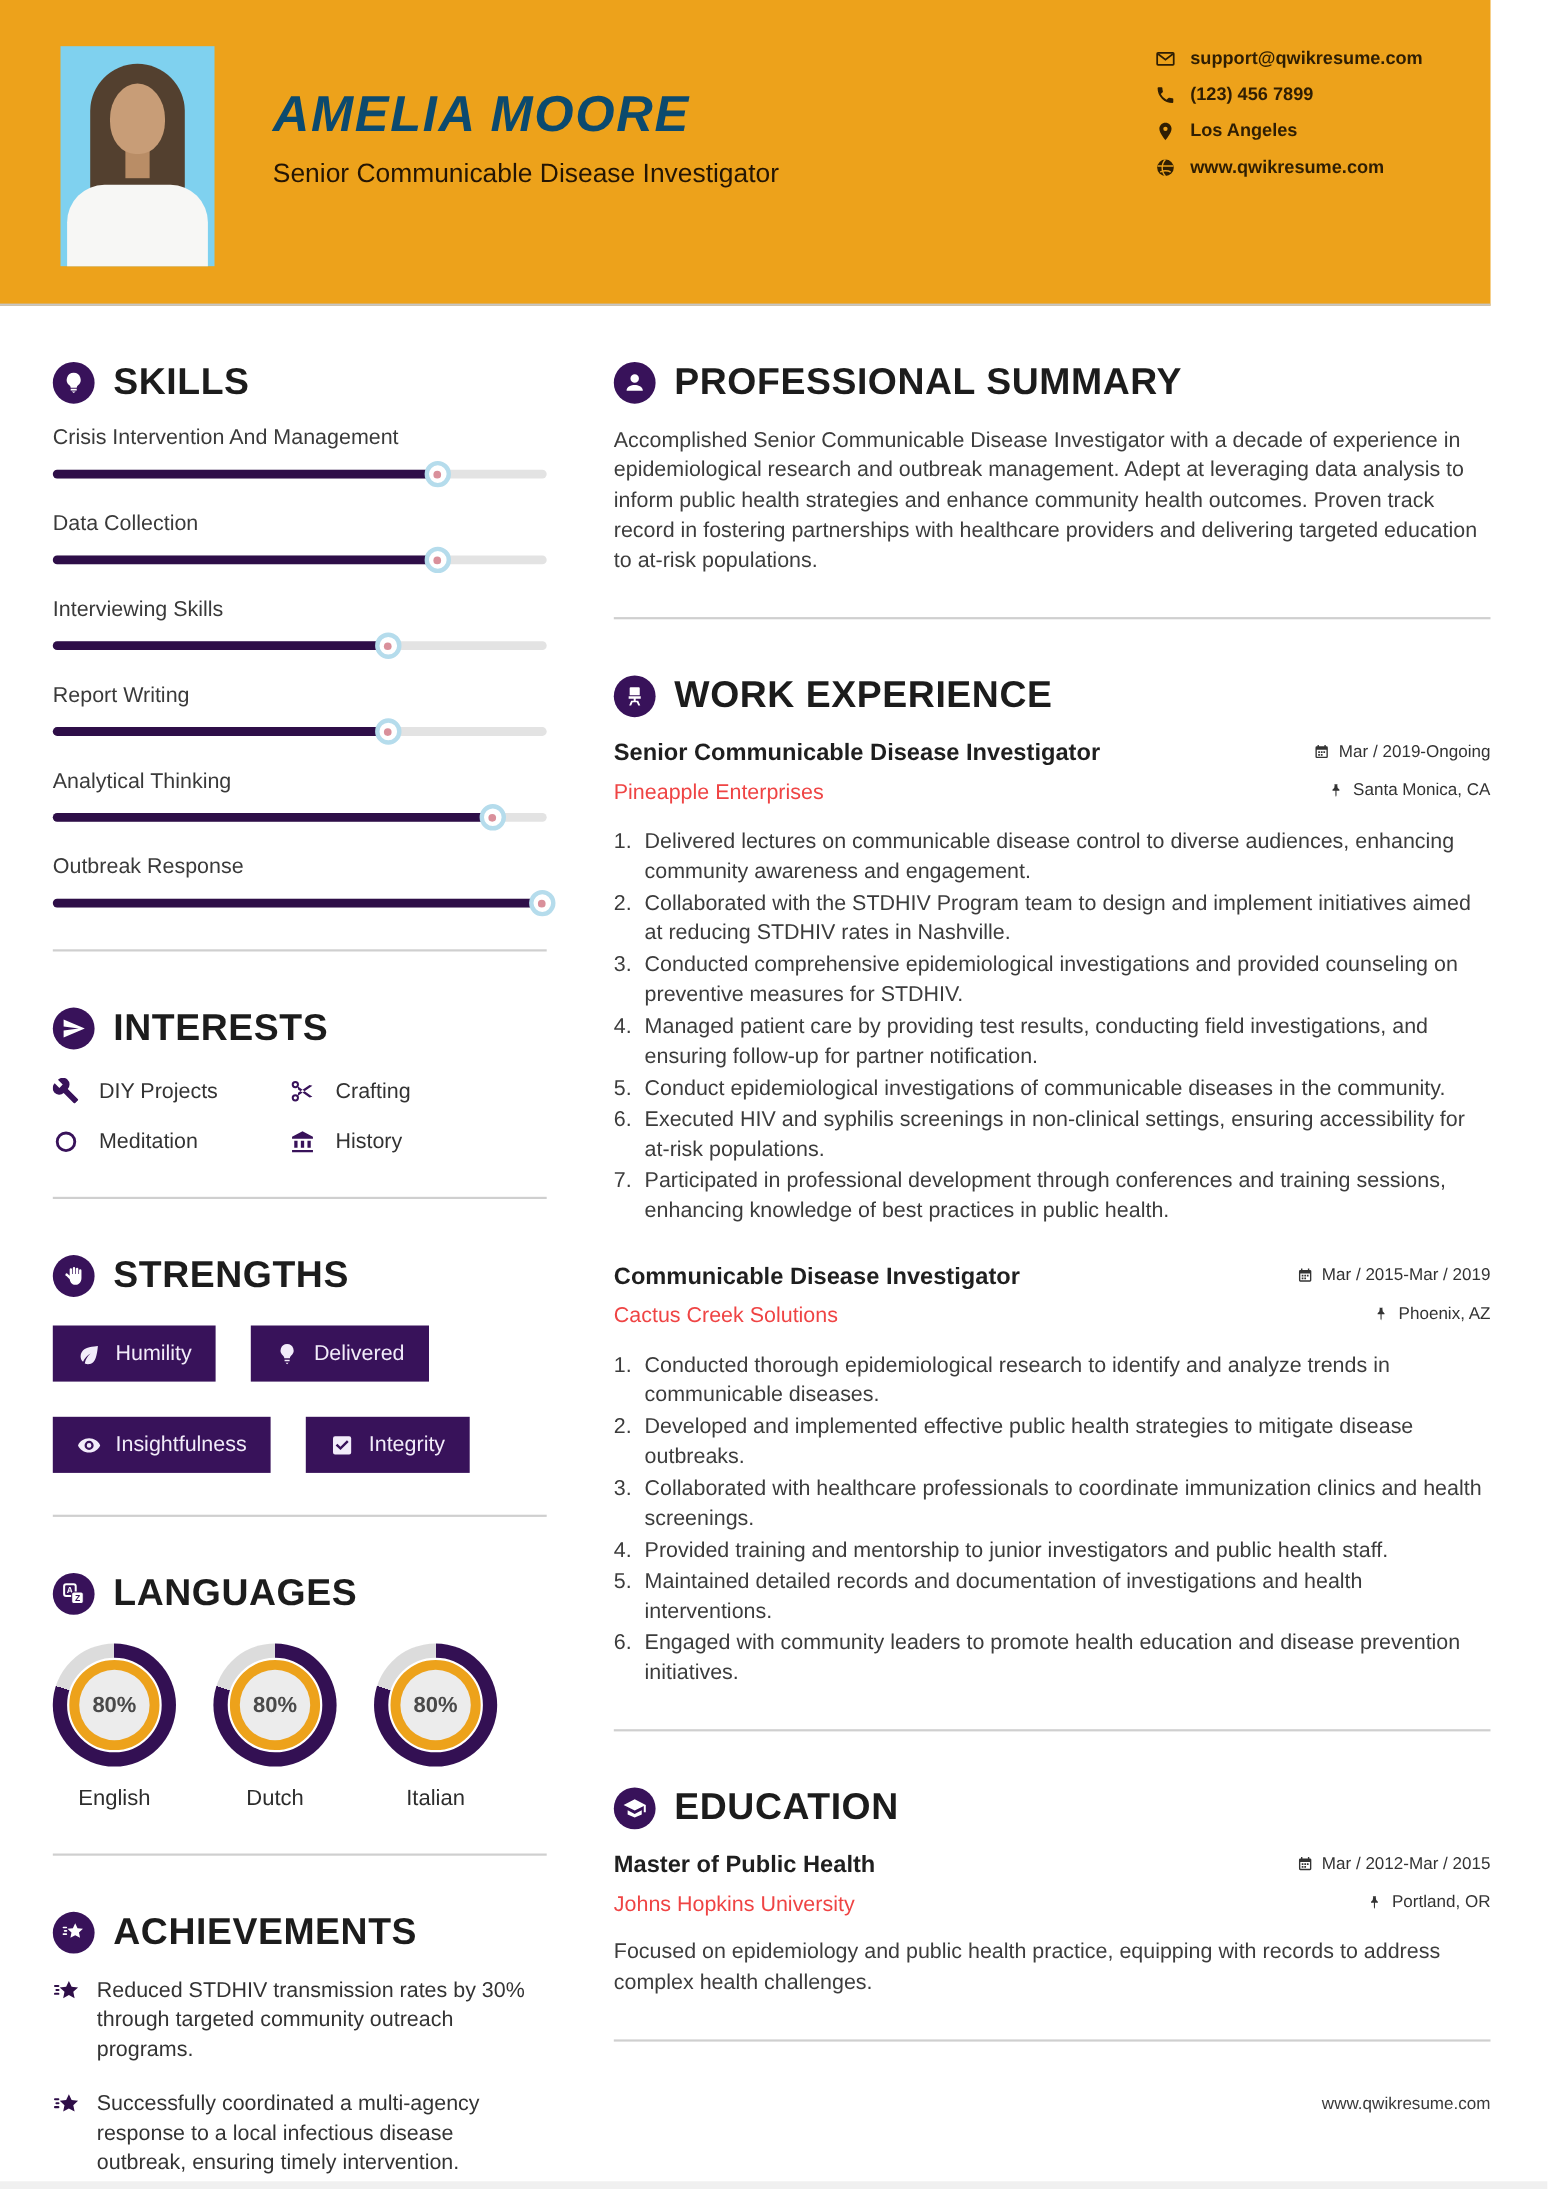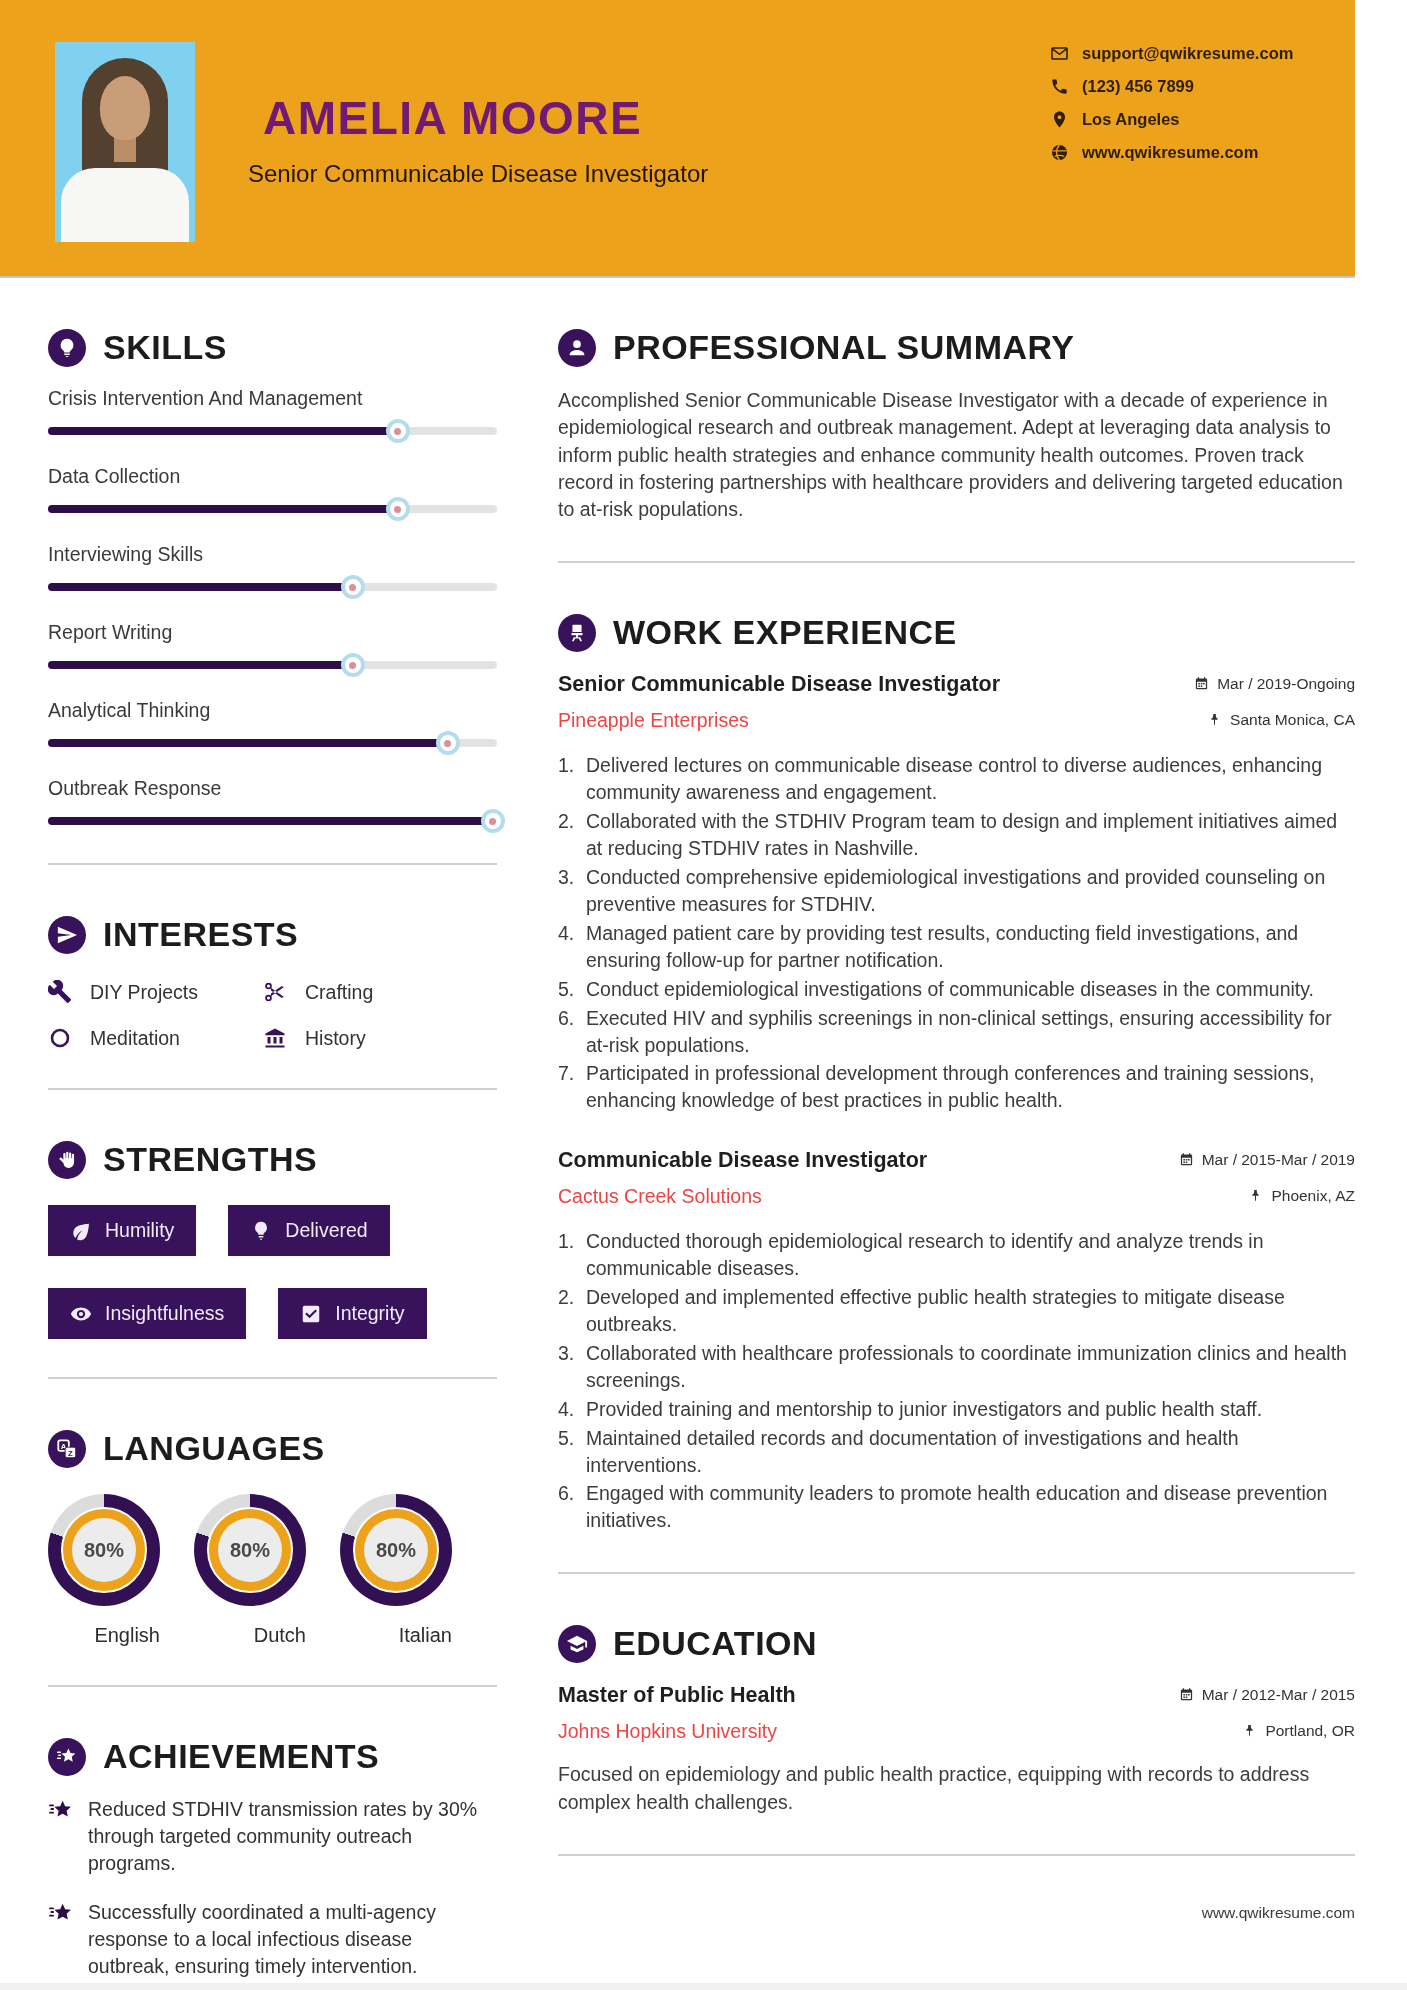--- a/index.html
+++ b/index.html
@@ -13,21 +13,21 @@
   .photo{position:absolute;left:55px;top:42px;width:140px;height:200px;
          background:#7fd1ef;overflow:hidden;}
   .photo .hair{position:absolute;top:16px;left:27px;width:86px;height:138px;
                background:#53402f;border-radius:44px 44px 24px 24px;}
   .photo .face{position:absolute;top:34px;left:45px;width:50px;height:64px;
                background:#c89d77;border-radius:50% 50% 46% 46%;}
   .photo .neck{position:absolute;top:94px;left:59px;width:22px;height:26px;background:#b98d66;}
   .photo .shirt{position:absolute;bottom:-12px;left:6px;width:128px;height:86px;
                 background:#f7f7f5;border-radius:34px 34px 0 0;}
   .name-block{position:absolute;left:248px;top:76px;}
-  .name{font-size:46px;font-weight:bold;letter-spacing:1.5px;color:#701a75;margin:15px;}
+  .name{font-size:46px;font-weight:bold;letter-spacing:1.5px;color:#0c4a6e;margin:0;font-style:italic;}
   .job-title{font-size:24px;color:#241504;margin:14px 0 0 0;}
   .contact{position:absolute;left:1050px;top:44px;}
   .c-row{display:flex;align-items:center;gap:13px;margin-bottom:14px;
          color:#2f1e03;font-size:16.5px;font-weight:bold;}
   .c-row svg{width:19px;height:19px;flex:0 0 auto;}
 
   
   .content{position:absolute;top:278px;left:0;width:1355px;display:flex;}
   .left-col{width:449px;margin-left:48px;flex:0 0 auto;}
   .right-col{width:797px;margin-left:61px;flex:0 0 auto;}
@@ -55,21 +55,21 @@
   .int-item svg{width:24px;height:24px;color:#38125A;flex:0 0 auto;}
 
   
   .badges{display:flex;flex-wrap:wrap;gap:32px;margin-top:26px;}
   .badge{display:flex;align-items:center;gap:13px;background:#38125A;color:#f2ecfa;
          font-size:19.5px;padding:14px 22px;}
   .badge svg{width:22px;height:22px;}
 
   
   .langs{display:flex;gap:34px;margin-top:26px;}
-  .lang{width:112px;text-align:right;}
+  .lang{width:112px;text-align:center;}
   .donut{position:relative;width:112px;height:112px;border-radius:50%;}
   .donut .ring{position:absolute;inset:13px;border-radius:50%;background:#EDA21B;border:2px solid #fff;}
   .donut .hole{position:absolute;inset:24px;border-radius:50%;background:#ececec;
                display:flex;align-items:center;justify-content:center;
                font-size:20px;font-weight:bold;color:#4a4a4a;}
   .lang-label{margin-top:18px;font-size:20px;color:#2d2d2d;}
 
   
   .ach-item{display:flex;gap:14px;margin-bottom:22px;}
   .ach-item svg{width:26px;height:26px;color:#2E0E48;flex:0 0 auto;margin-top:2px;}

